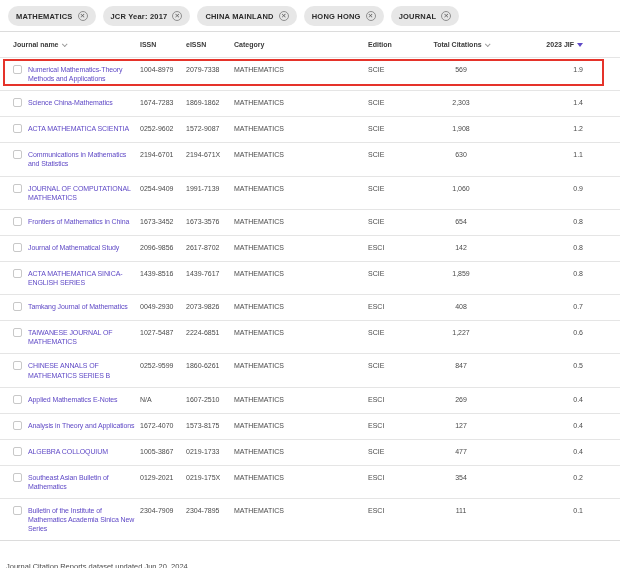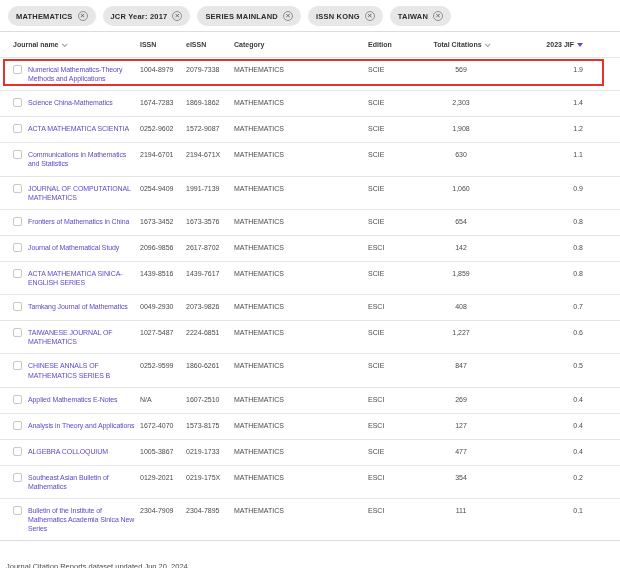--- a/index.html
+++ b/index.html
@@ -65,29 +65,29 @@
   <div class="chipbar">
     <span class="chip">
       <span>MATHEMATICS</span>
       <span class="chip-x">✕</span>
     </span>
     <span class="chip">
       <span>JCR Year: 2017</span>
       <span class="chip-x">✕</span>
     </span>
     <span class="chip">
-      <span>SERIES MAINLAND</span>
-      <span class="chip-x">✕</span>
-    </span>
-    <span class="chip">
-      <span>ISSN KONG</span>
-      <span class="chip-x">✕</span>
-    </span>
-    <span class="chip">
-      <span>TAIWAN</span>
+      <span>CHINA MAINLAND</span>
+      <span class="chip-x">✕</span>
+    </span>
+    <span class="chip">
+      <span>HONG HONG</span>
+      <span class="chip-x">✕</span>
+    </span>
+    <span class="chip">
+      <span>JOURNAL</span>
       <span class="chip-x">✕</span>
     </span>
   </div>
 
   <div class="tablewrap">
     <div class="grid thead">
       <div class="th th-name">
         <span>Journal name</span>
         <span class="chev"></span>
       </div>

